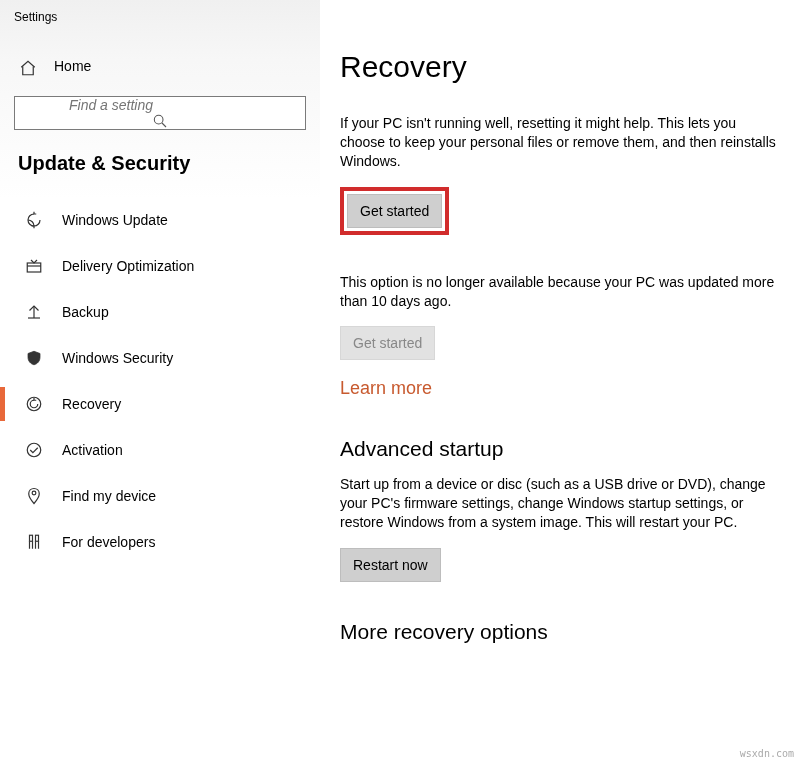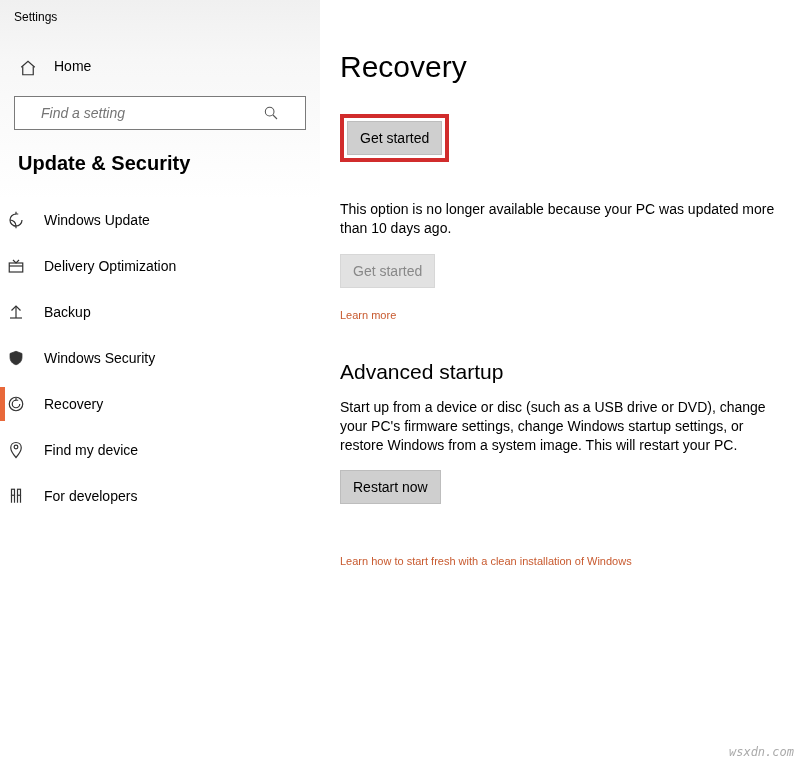--- a/index.html
+++ b/index.html
@@ -38,21 +38,22 @@
     .home-row .label { font-size: 14px; }
     .search-wrap {
       margin: 8px 14px 14px 14px;
     }
     .search-box {
       display: flex;
       align-items: center;
       border: 1px solid #7a7a7a;
       background: #fff;
       height: 34px;
-      padding: 0 26px;
+      padding: 0 4px;
+      flex-direction: column;
     }
     .search-box input {
       flex: 1;
       border: none;
       outline: none;
       font-size: 14px;
       font-style: italic;
       color: #666;
       background: transparent;
     }
@@ -60,21 +61,21 @@
     .category {
       font-weight: 600;
       font-size: 20px;
       padding: 8px 0 8px 18px;
       margin-bottom: 14px;
     }
     .nav-item {
       display: flex;
       align-items: center;
       height: 46px;
-      padding-left: 6px;
+      padding-left: 24px;
       cursor: pointer;
       position: relative;
     }
     .nav-item .icon {
       width: 20px; height: 20px;
       margin-right: 18px;
       display: inline-flex; align-items: center; justify-content: center;
       color: #333;
     }
     .nav-item .label { font-size: 14px; color: #000; }
@@ -123,33 +124,33 @@
       border: 1px solid #d7d7d7;
       cursor: default;
     }
     .highlight-red {
       display: inline-block;
       border: 4px solid #d12c2c;
       padding: 3px;
     }
     .link {
       color: #c85a2f;
-      font-size: 11px;
+      font-size: 18px;
       cursor: pointer;
       display: inline-block;
+      text-align: center;
     }
     .section-gap { margin-top: 38px; }
     .watermark {
       position: absolute;
       bottom: 4px;
       right: 6px;
-      font-size: 12px;
+      font-size: 10px;
       color: #aaa;
       font-family: monospace;
-      font-style: italic;
     }
     svg { display: block; }
   </style>
 </head>
 <body>
 
 <div class="sidebar">
   <div class="window-title">Settings</div>
 
   <div class="home-row">
@@ -224,20 +225,29 @@
     <span class="icon">
       <svg width="18" height="18" viewBox="0 0 24 24" fill="none" stroke="#333" stroke-width="1.6">
         <circle cx="12" cy="12" r="9"></circle>
           <path d="M12 7 A5 5 0 1 0 17 12"></path>
           <polyline points="15,7 12,7 12,4"></polyline>
       </svg>
     </span>
     <span class="label">Recovery</span>
   </div>
 
+  <div class="nav-item">
+    <span class="icon">
+      <svg width="18" height="18" viewBox="0 0 24 24" fill="none" stroke="#333" stroke-width="1.6">
+        <circle cx="12" cy="12" r="9"></circle>
+          <polyline points="7,12 10.5,15.5 17,9"></polyline>
+      </svg>
+    </span>
+    <span class="label">Activation</span>
+  </div>
 
   <div class="nav-item">
     <span class="icon">
       <svg width="18" height="18" viewBox="0 0 24 24" fill="none" stroke="#333" stroke-width="1.6">
         <circle cx="12" cy="8" r="2.5"></circle>
           <path d="M12 2 C16 2 19 5 19 9 C19 14 12 22 12 22 C12 22 5 14 5 9 C5 5 8 2 12 2 Z"></path>
       </svg>
     </span>
     <span class="label">Find my device</span>
   </div>
@@ -254,36 +264,37 @@
       </svg>
     </span>
     <span class="label">For developers</span>
   </div>
 
 </div>
 
 <div class="main">
   <h1 class="page-title">Recovery</h1>
 
+  <p class="section-text">If your PC isn't running well, resetting it might help. This lets you choose to keep your personal files or remove them, and then reinstalls Windows.</p>
   <span class="highlight-red">
     <button class="btn">Get started</button>
   </span>
 
   <div class="section-gap"></div>
 
   <p class="section-text">This option is no longer available because your PC was updated more than 10 days ago.</p>
   <button class="btn disabled">Get started</button>
   <div style="height:18px"></div>
   <span class="link">Learn more</span>
 
   <div class="section-gap"></div>
 
   <h2 class="section-title">Advanced startup</h2>
   <p class="section-text">Start up from a device or disc (such as a USB drive or DVD), change your PC's firmware settings, change Windows startup settings, or restore Windows from a system image. This will restart your PC.</p>
   <button class="btn">Restart now</button>
 
   <div class="section-gap"></div>
 
+  <h2 class="section-title">More recovery options</h2>
   <div style="height:10px"></div>
-  <span class="link">Learn how to start fresh with a clean installation of Windows</span>
 </div>
 
 <div class="watermark">wsxdn.com</div>
 
 </body></html>

